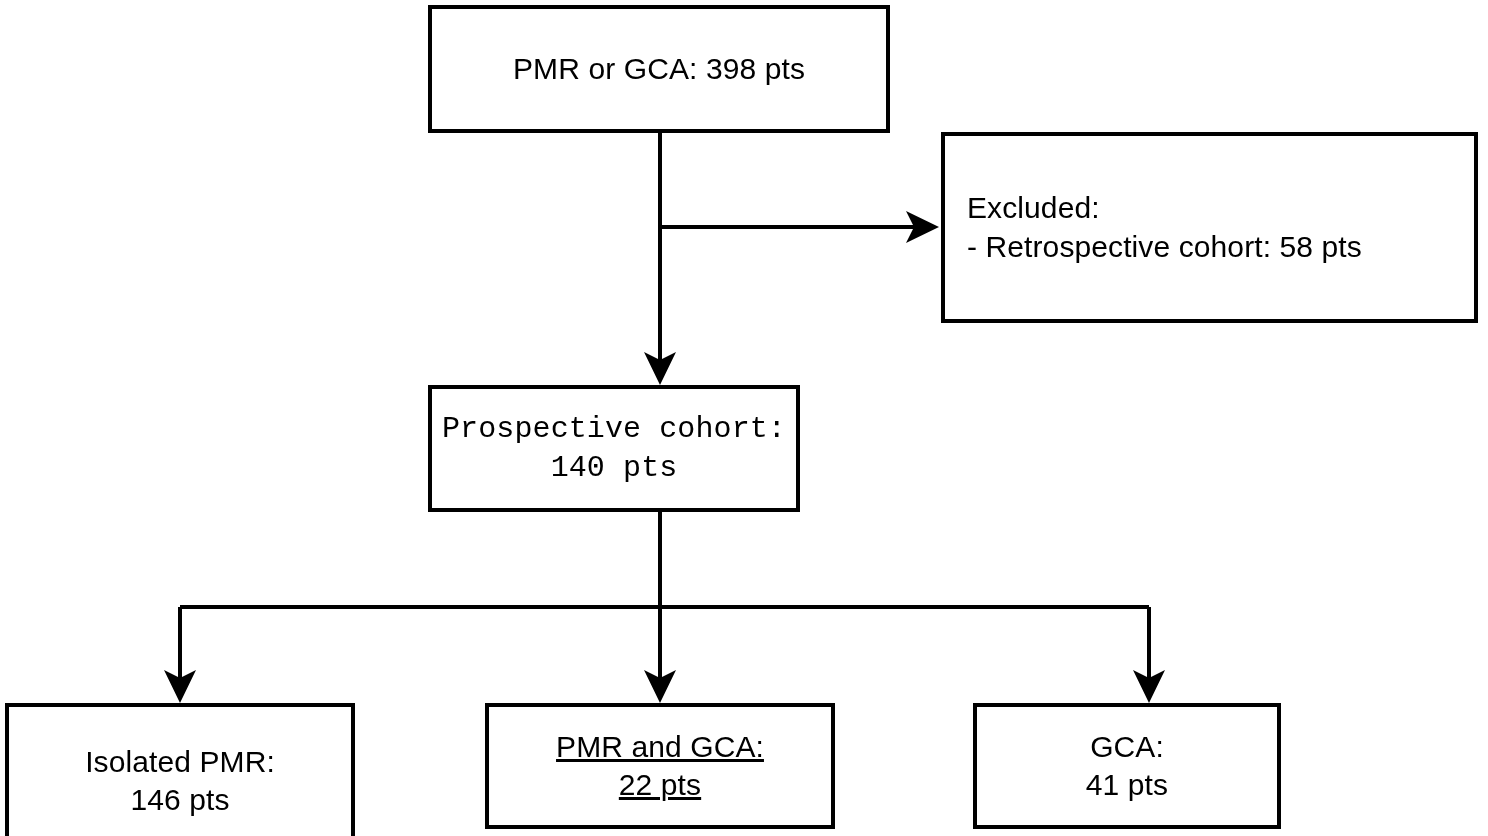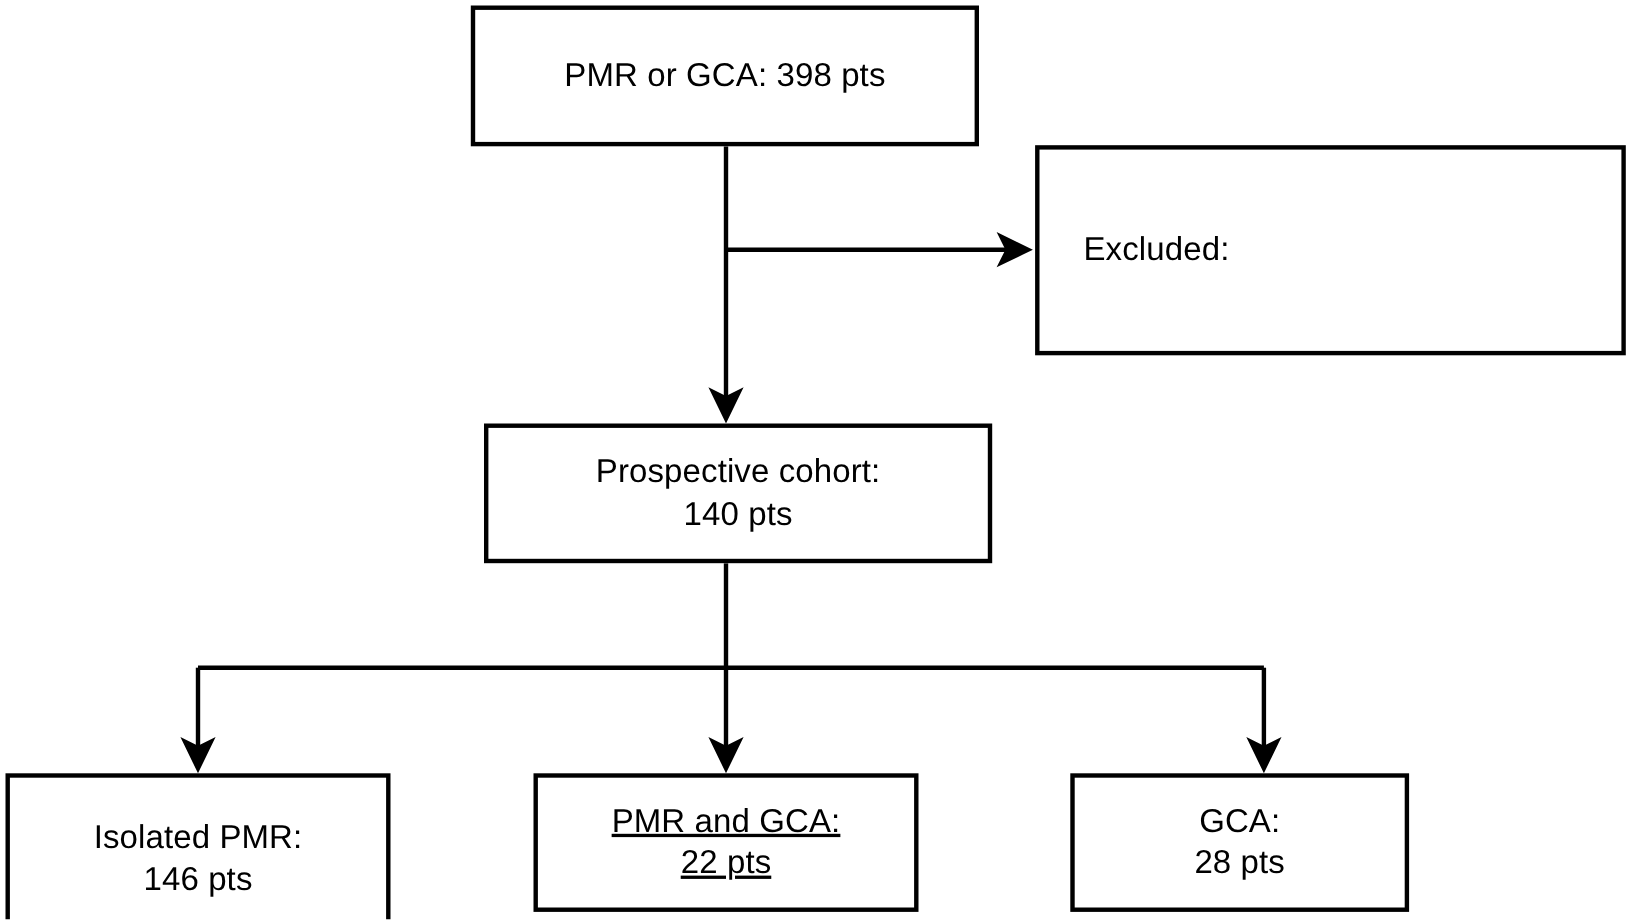--- a/index.html
+++ b/index.html
@@ -28,21 +28,21 @@
     line-height: 1.28;
     letter-spacing: 0.1px;
   }
   .node-box.centered {
     align-items: center;
     text-align: center;
   }
   .node-box.left-aligned {
     align-items: flex-start;
     text-align: left;
-    padding-left: 40px;
+    padding-left: 22px;
   }
   .node-line {
     white-space: pre;
     display: block;
   }
   svg.connectors {
     position: absolute;
     left: 0;
     top: 0;
     width: 1488px;
@@ -86,35 +86,36 @@
     <line x1="1149" y1="607" x2="1149" y2="681"></line>
     <polygon class="arrowhead" points="1149,703 1133,670 1149,678 1165,670"></polygon>
   </svg>
 
   <div class="node-box centered" style="left:428px; top:5px; width:462px; height:128px;">
     <span class="node-line">PMR or GCA: 398 pts</span>
   </div>
 
   <div class="node-box left-aligned" style="left:941px; top:132px; width:537px; height:191px;">
     <span class="node-line">Excluded:</span>
+    <span class="node-line">- Retrospective cohort: 58 pts</span>
   </div>
 
-  <div class="node-box centered" style="left:440px; top:385px; width:462px; height:127px;">
+  <div class="node-box centered" style="left:428px; top:385px; width:372px; height:127px;font-family:Liberation Mono, monospace;">
     <span class="node-line">Prospective cohort:</span>
     <span class="node-line">140 pts</span>
   </div>
 
   <div class="node-box centered" style="left:5px; top:703px; width:350px; height:156px;">
     <span class="node-line">Isolated PMR:</span>
     <span class="node-line">146 pts</span>
   </div>
 
   <div class="node-box centered" style="left:485px; top:703px; width:350px; height:126px;text-decoration:underline;">
     <span class="node-line">PMR and GCA:</span>
     <span class="node-line">22 pts</span>
   </div>
 
   <div class="node-box centered" style="left:973px; top:703px; width:308px; height:126px;">
     <span class="node-line">GCA:</span>
-    <span class="node-line">28 pts</span>
+    <span class="node-line">41 pts</span>
   </div>
 
 </div>
 
 </body></html>

